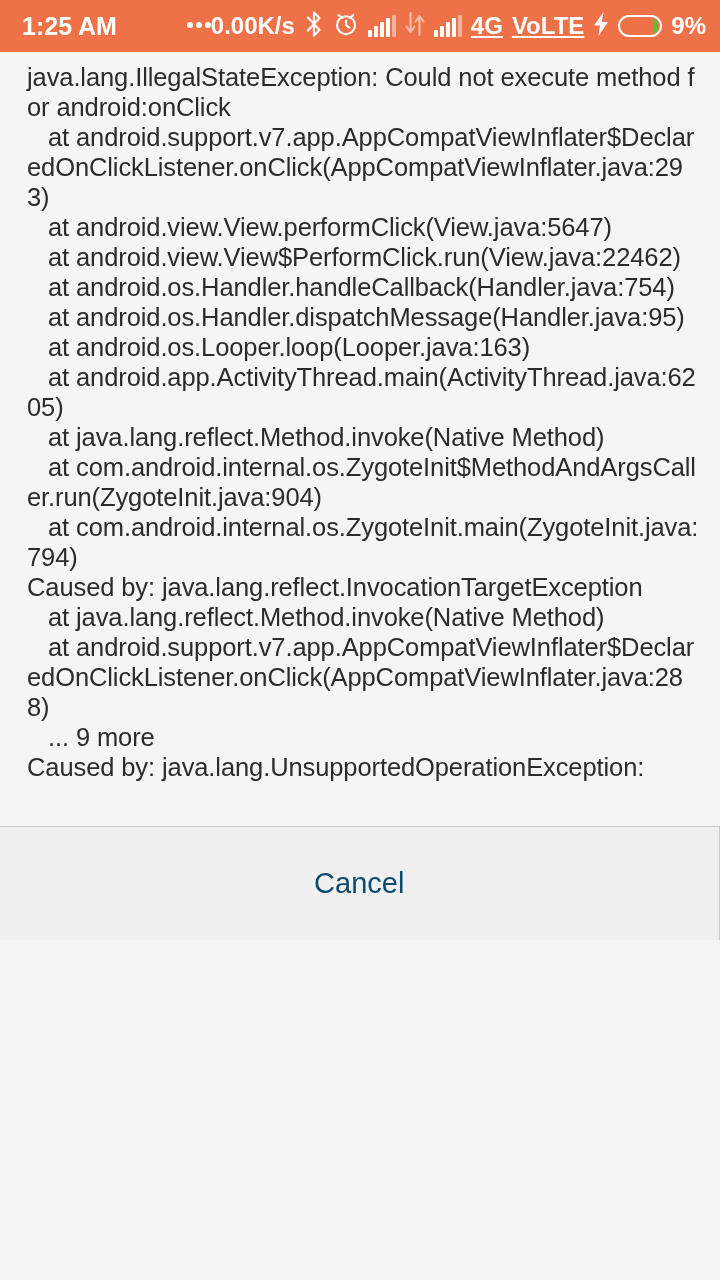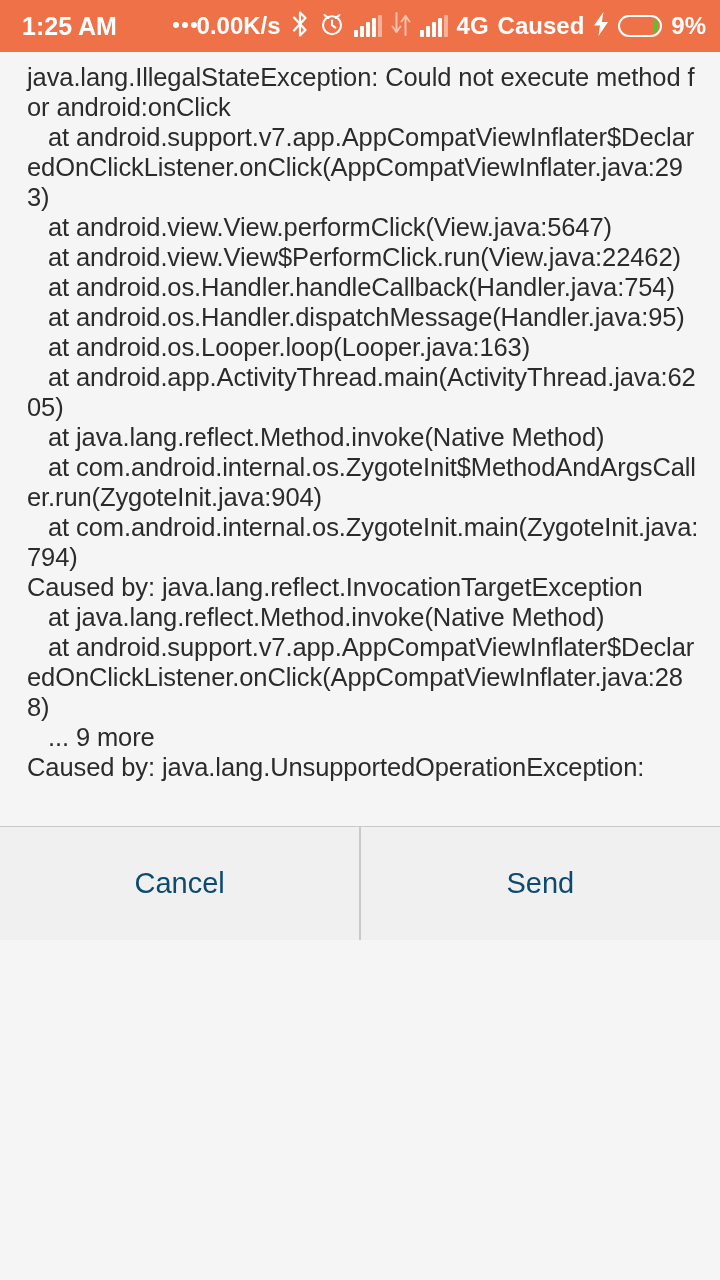--- a/index.html
+++ b/index.html
@@ -58,21 +58,21 @@
   .sig-bars { display: flex; align-items: flex-end; gap: 2px; height: 22px; }
   .sig-bars i {
     display: block; width: 4px; background: #FFFFFF; border-radius: 1px;
   }
   .sig-bars i:nth-child(1) { height: 7px; }
   .sig-bars i:nth-child(2) { height: 11px; }
   .sig-bars i:nth-child(3) { height: 15px; }
   .sig-bars i:nth-child(4) { height: 19px; }
   .sig-bars i:nth-child(5) { height: 22px; opacity: .45; }
   .net-label {
-    font-size: 24px; font-weight: bold; white-space: nowrap;
+    font-size: 24px; font-weight: bold; white-space: nowrap; text-decoration: underline;
   }
   .battery {
     position: relative;
     width: 44px; height: 22px;
     border: 2.5px solid #FFFFFF;
     border-radius: 11px;
     display: flex; align-items: center; justify-content: flex-end;
     padding: 2px;
   }
   .battery .lvl {
@@ -214,21 +214,21 @@
 
       <span class="sig-bars">
         <i></i>
           <i></i>
           <i></i>
           <i></i>
           <i></i>
       </span>
 
       <span class="net-label">4G</span>
-      <span class="net-label">Caused</span>
+      <span class="net-label">VoLTE</span>
 
       <span class="ic">
         <svg width="16" height="24" viewBox="0 0 16 24" fill="#FFFFFF">
           <path d="M10.5 0 L1 13.5 H7 L5.5 24 L15 10 H8.8 Z"></path>
         </svg>
       </span>
 
       <span class="battery">
         <span class="lvl"></span>
       </span>
@@ -253,16 +253,15 @@
 Caused by: java.lang.reflect.InvocationTargetException
    at java.lang.reflect.Method.invoke(Native Method)
    at android.support.v7.app.AppCompatViewInflater$DeclaredOnClickListener.onClick(AppCompatViewInflater.java:288)
    ... 9 more
 Caused by: java.lang.UnsupportedOperationException:</div>
   </div>
 
   <div class="button-bar">
     <div class="bar-btn">Cancel</div>
     <div class="bar-divider"></div>
-    <div class="bar-btn">Send</div>
   </div>
 
 </div>
 
 </body></html>

